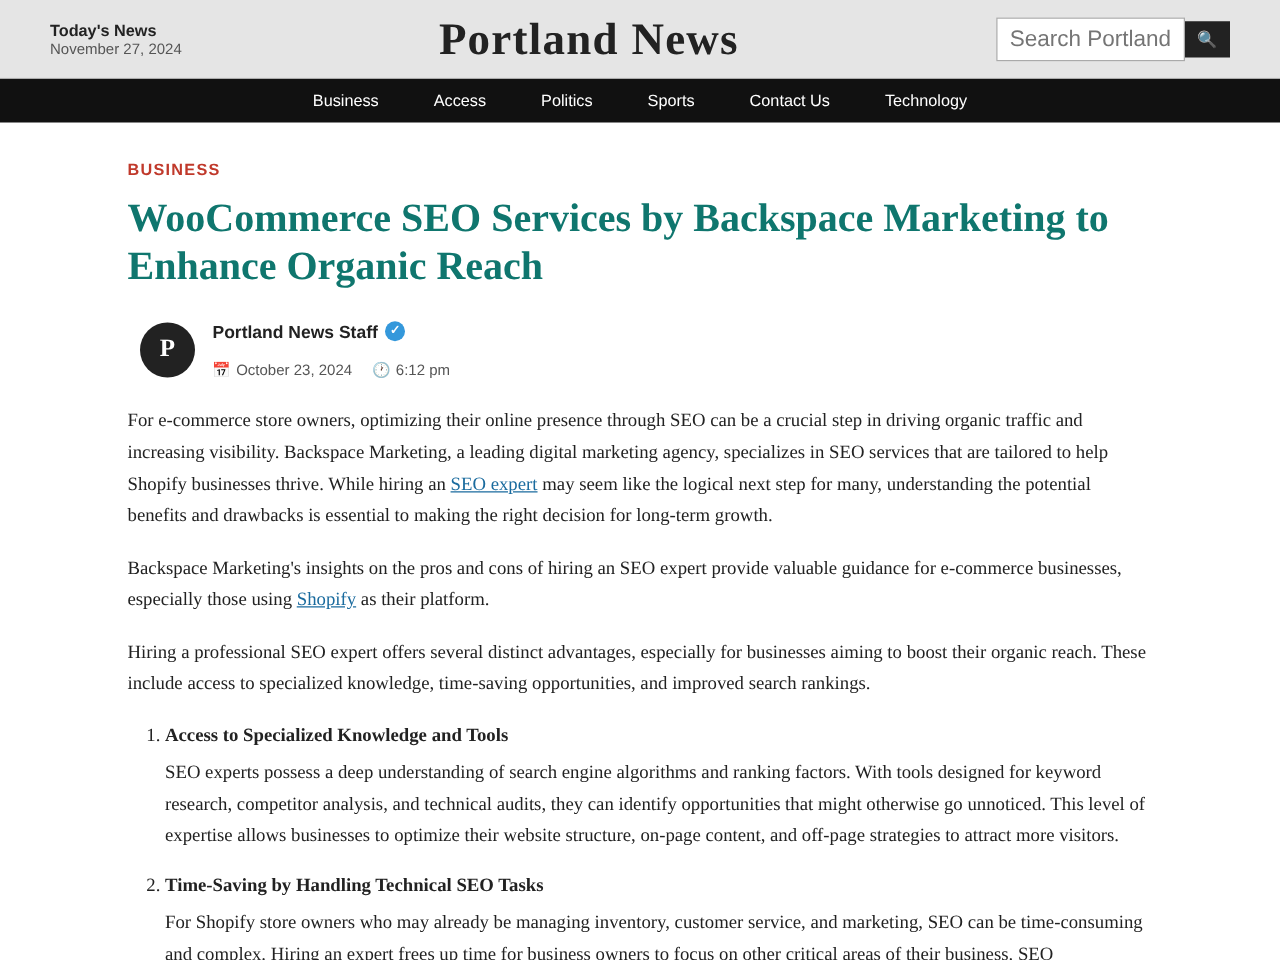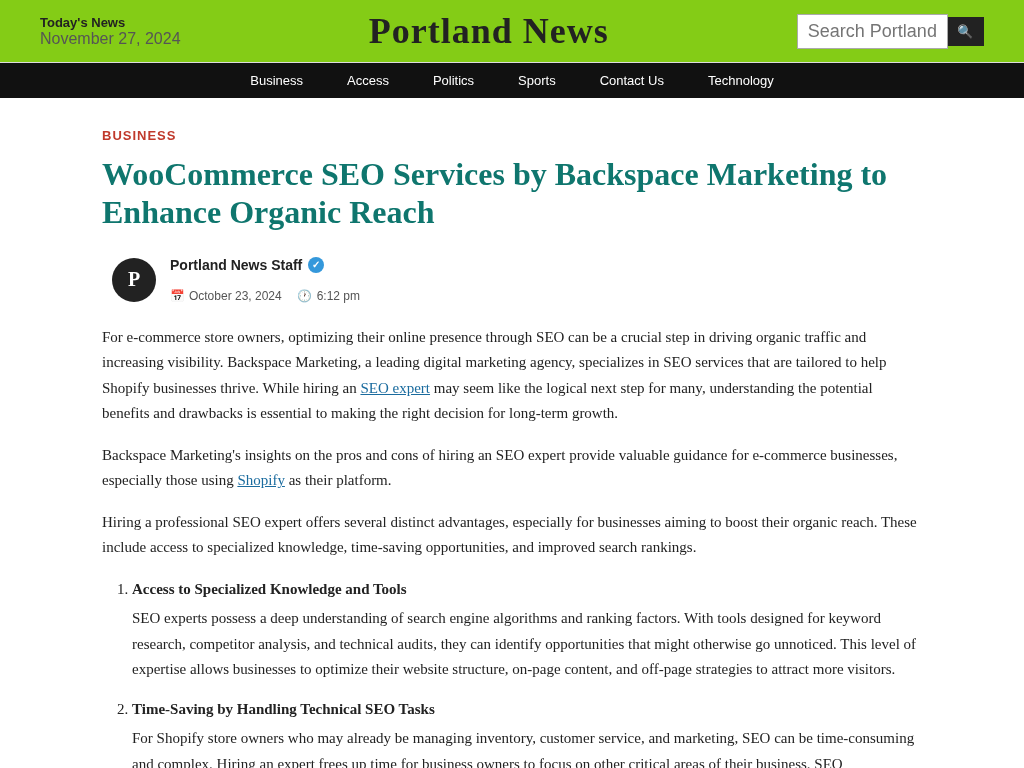--- a/index.html
+++ b/index.html
@@ -5,25 +5,25 @@
     * { box-sizing: border-box; margin: 0; padding: 0; }
     body { font-family: Georgia, 'Times New Roman', serif; background: #fff; color: #222; font-size: 16px; }
 
     
     .header {
       display: flex;
       align-items: center;
       justify-content: space-between;
       padding: 10px 40px;
       border-bottom: 1px solid #ddd;
-      background: #84cc16;
+      background: #e5e5e5;
     }
     .header-left { display: flex; flex-direction: column; }
     .header-today { font-weight: bold; font-size: 13px; font-family: Arial, sans-serif; }
-    .header-date { font-size: 16px; color: #555; font-family: Arial, sans-serif; }
+    .header-date { font-size: 12px; color: #555; font-family: Arial, sans-serif; }
     .header-logo {
       font-family: 'Times New Roman', serif;
       font-size: 36px;
       font-weight: bold;
       letter-spacing: 1px;
       text-align: center;
     }
     .header-search {
       display: flex;
       align-items: center;

